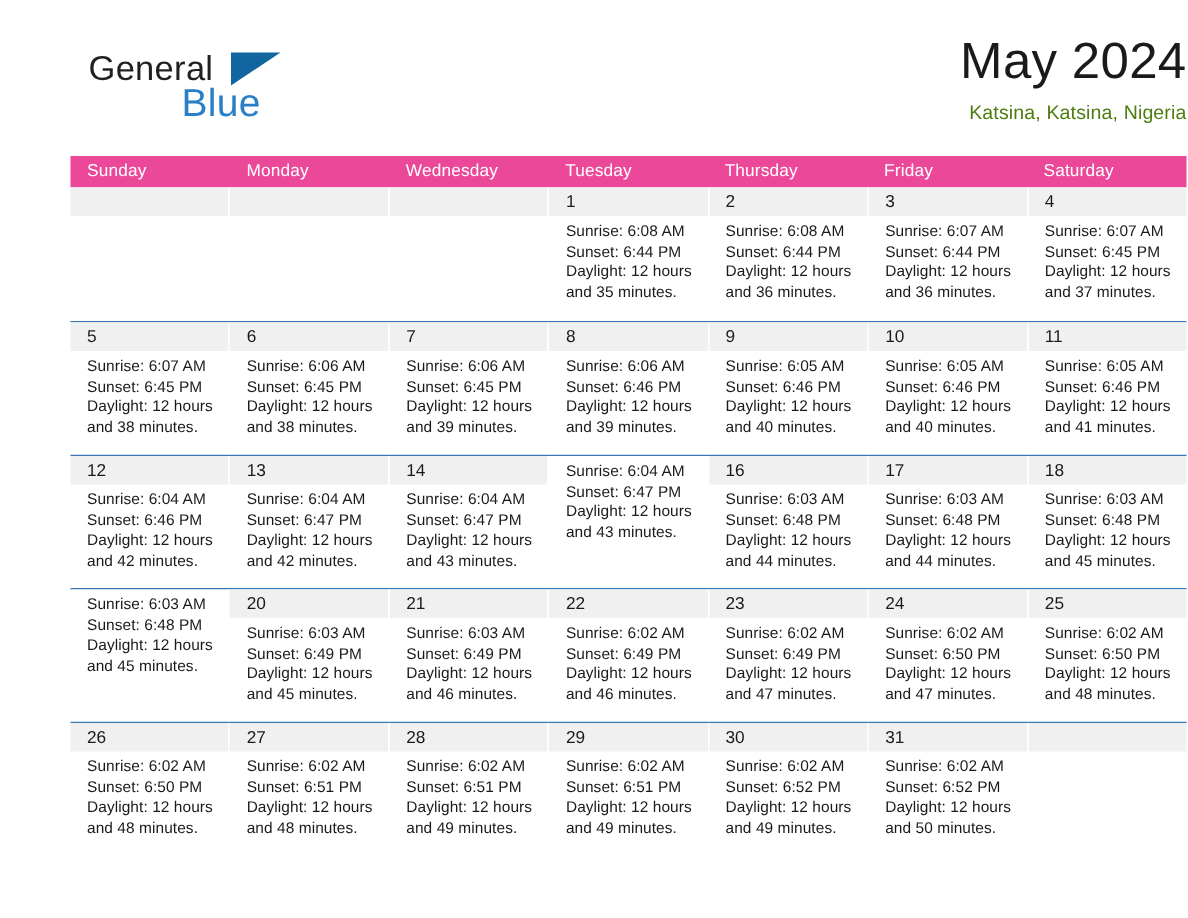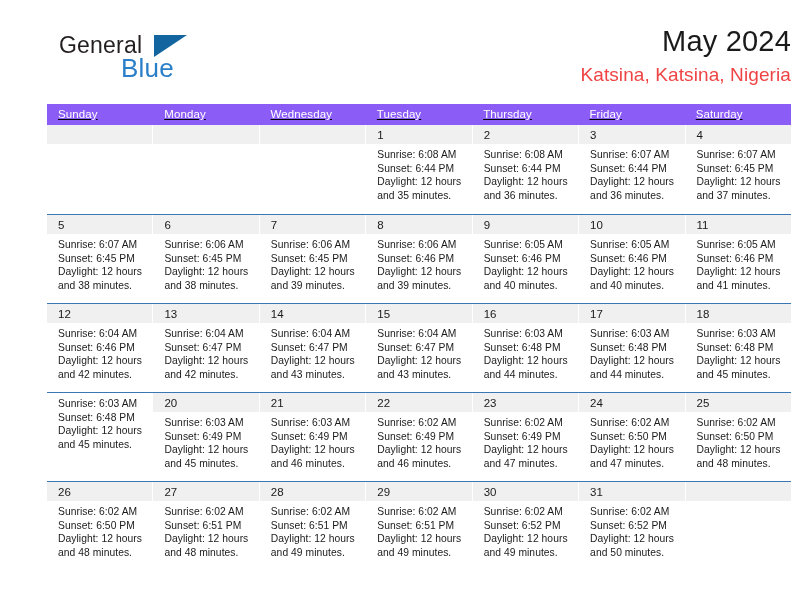--- a/index.html
+++ b/index.html
@@ -67,47 +67,46 @@
     border-bottom: 22px solid transparent;
   }
 
   .title-block {
     position: absolute;
     right: 0;
     top: 0;
     text-align: right;
   }
   .cal-title {
-    font-size: 29px;
+    font-size: 34px;
     font-weight: normal;
     color: #1a1a1a;
     line-height: 34px;
     letter-spacing: 0.2px;
   }
   .cal-subtitle {
-    font-size: 19px;
-    color: #ef4444;
+    font-size: 13px;
+    color: #4d7c0f;
     line-height: 20px;
     margin-top: 7px;
     letter-spacing: 0.1px;
   }
 
   
   .calendar {
     position: absolute;
     left: 24px;
     top: 104px;
     width: 744px;
   }
 
   .dow-row {
     display: flex;
-    background: #8b5cf6;
+    background: #ec4899;
     height: 21px;
-    text-decoration: underline;
   }
   .dow {
     flex: 1 1 0;
     color: #ffffff;
     font-size: 11.5px;
     line-height: 21px;
     padding-left: 11px;
     box-sizing: border-box;
     letter-spacing: 0.1px;
   }
@@ -323,21 +322,20 @@
           <div class="cell">
             <div class="daynum-band"><span class="daynum">14</span></div>
             <div class="cell-body">
               <div class="cell-line">Sunrise: 6:04 AM</div>
               <div class="cell-line">Sunset: 6:47 PM</div>
               <div class="cell-line">Daylight: 12 hours</div>
               <div class="cell-line">and 43 minutes.</div>
             </div>
           </div>
           <div class="cell">
-            <div class="daynum-band"><span class="daynum">15</span></div>
             <div class="cell-body">
               <div class="cell-line">Sunrise: 6:04 AM</div>
               <div class="cell-line">Sunset: 6:47 PM</div>
               <div class="cell-line">Daylight: 12 hours</div>
               <div class="cell-line">and 43 minutes.</div>
             </div>
           </div>
           <div class="cell">
             <div class="daynum-band"><span class="daynum">16</span></div>
             <div class="cell-body">

